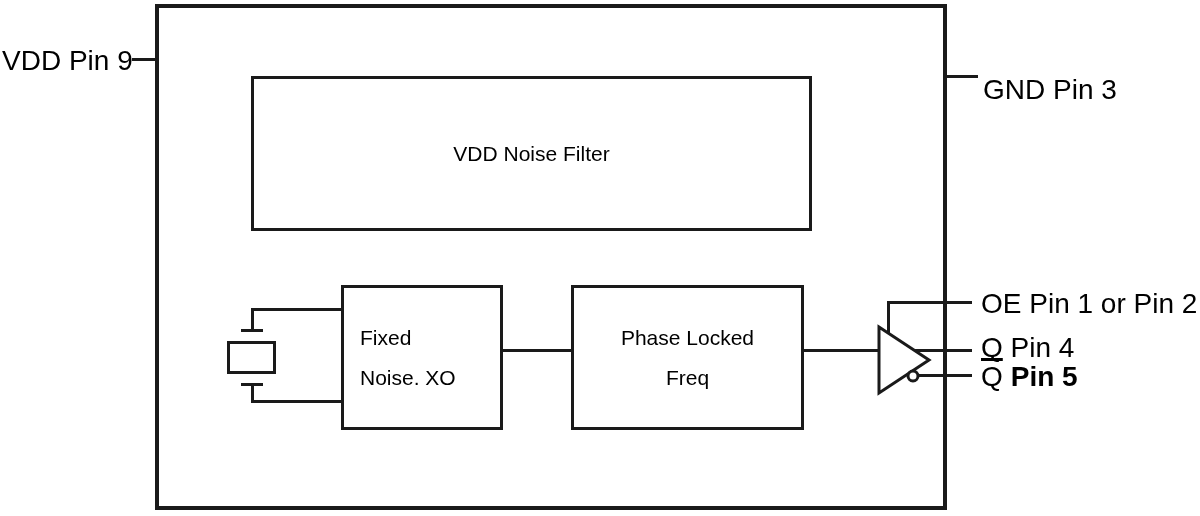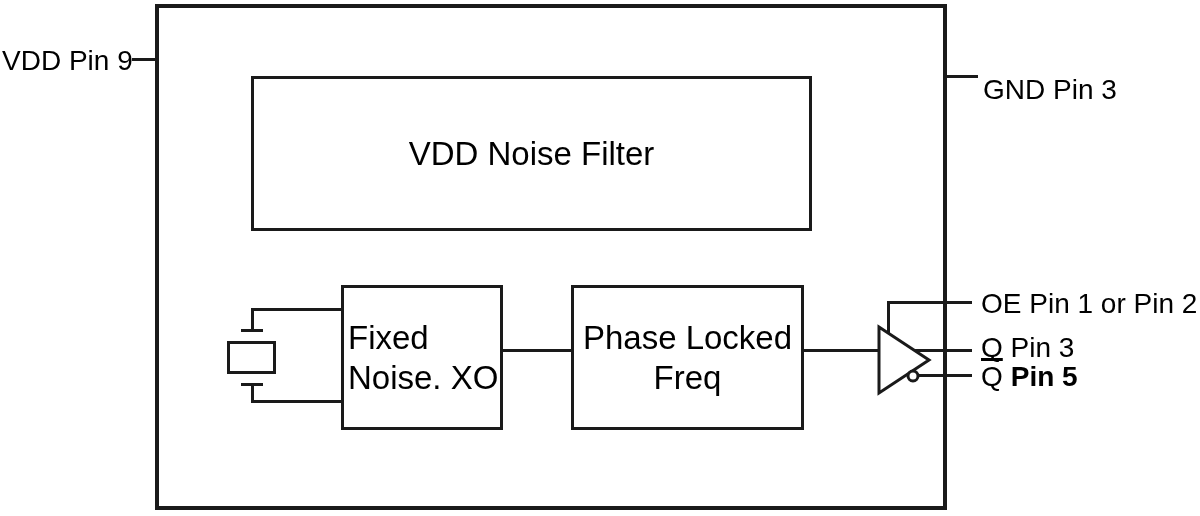--- a/index.html
+++ b/index.html
@@ -27,30 +27,30 @@
   }
   .noise-filter {
     left: 251px; top: 76px; width: 561px; height: 155px;
     border: 3px solid #1a1a1a;
     display: flex; align-items: center; justify-content: center;
   }
   .xo-box {
     left: 341px; top: 285px; width: 162px; height: 145px;
     border: 3px solid #1a1a1a;
     display: flex; flex-direction: column; justify-content: center;
-    padding-left: 4px;
+    padding-left: 16px;
   }
   .pll-box {
     left: 571px; top: 285px; width: 233px; height: 145px;
     border: 3px solid #1a1a1a;
     display: flex; flex-direction: column; justify-content: center;
     text-align: center;
   }
   .block-label {
-    font-size: 33px;
+    font-size: 21px;
     line-height: 40px;
     white-space: nowrap;
   }
   .crystal-body {
     left: 227px; top: 341px; width: 49px; height: 33px;
     border: 3px solid #1a1a1a;
   }
   .wire-h, .wire-v, .tick {
     position: absolute;
     background: #1a1a1a;
@@ -114,18 +114,18 @@
   <div class="tick" style="left:943px; top:75px; width:35px;"></div>
 
   <svg class="buffer-svg" width="64" height="84" viewBox="0 0 64 84">
     <polygon points="4,7 54,40 4,73" fill="#ffffff" stroke="#1a1a1a" stroke-width="3"></polygon>
     <circle cx="38" cy="56" r="5" fill="#ffffff" stroke="#1a1a1a" stroke-width="3"></circle>
   </svg>
 
   <div class="pin-label" style="left:2px; top:45px;">VDD Pin 9</div>
   <div class="pin-label" style="left:983px; top:61px;margin-top:13px;">GND Pin 3</div>
   <div class="pin-label" style="left:981px; top:288px;">OE Pin 1 or Pin 2</div>
-  <div class="pin-label" style="left:981px; top:332px;">Q Pin 3</div>
+  <div class="pin-label" style="left:981px; top:332px;">Q Pin 4</div>
   <div class="pin-label" style="left:981px; top:361px;">
     <span class="overbar">Q</span><span class="qbar-rest">Pin 5</span>
   </div>
 
 </div>
 
 </body></html>

